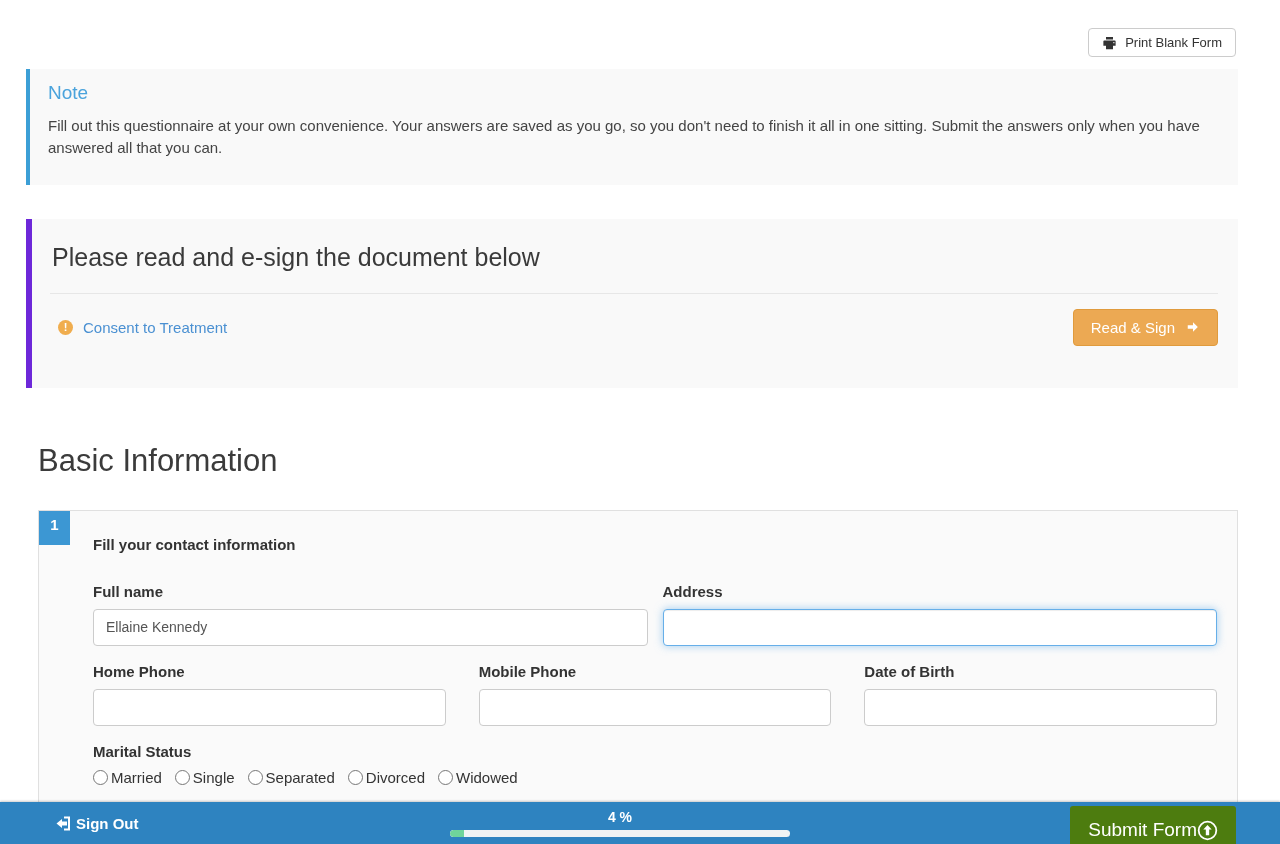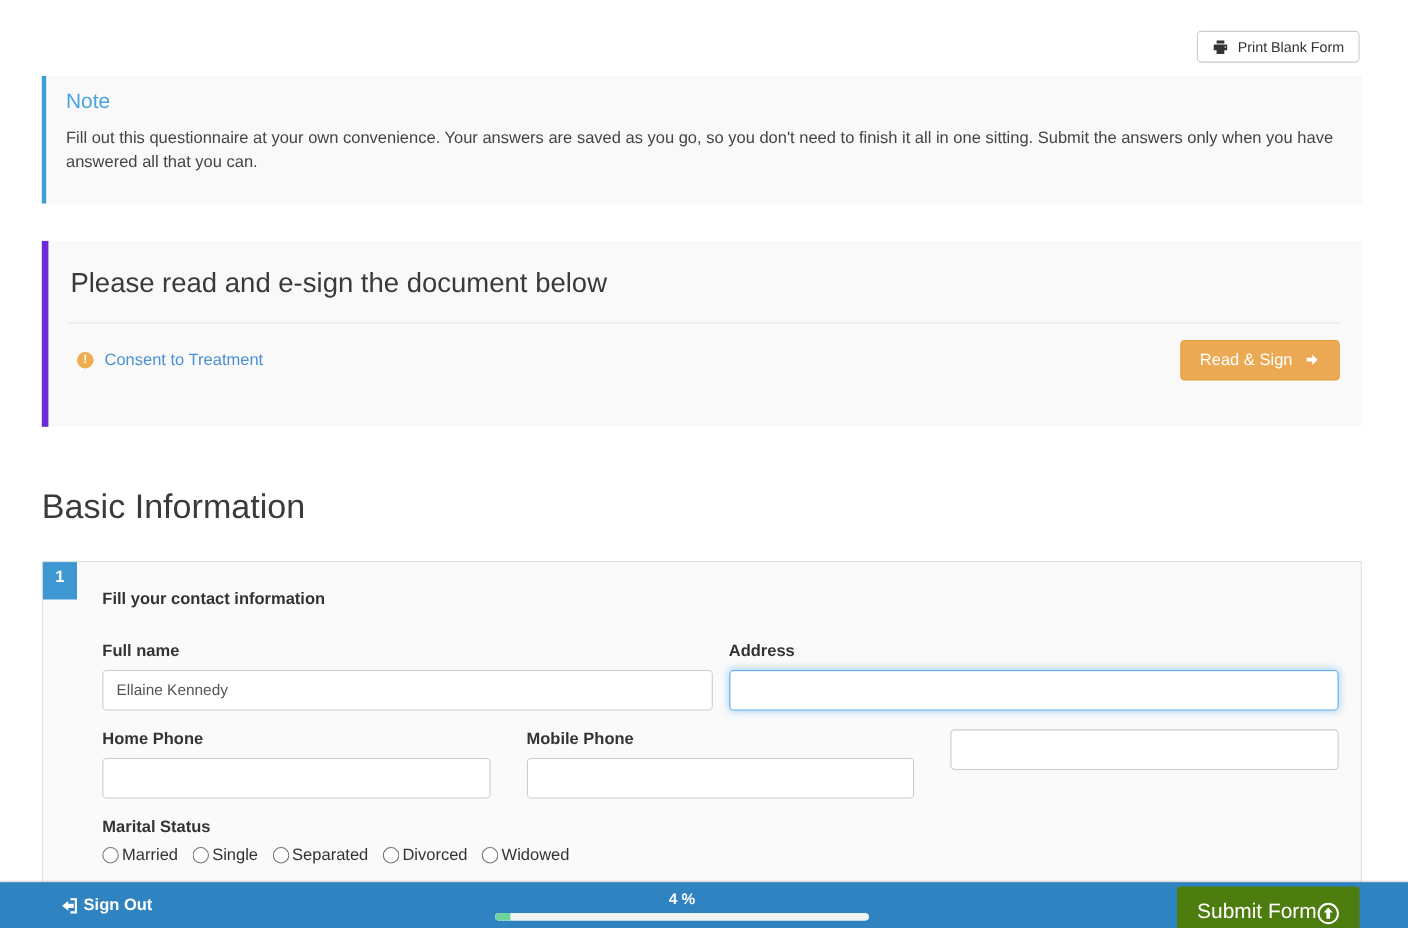--- a/index.html
+++ b/index.html
@@ -9,21 +9,21 @@
     background:#fff; color:#333;
     font-family:"Liberation Sans", sans-serif;
   }
   .print-row { display:flex; justify-content:flex-end; padding:28px 44px 0 0; }
   .print-btn {
     display:flex; align-items:center; gap:8px;
     background:#fff; border:1px solid #ccc; border-radius:4px;
     padding:6px 13px; font-size:13px; color:#333; cursor:pointer;
     font-family:"Liberation Sans", sans-serif;
   }
-  .panel { background:#f9f9f9; margin:0 42px 0 38px; }
+  .panel { background:#f9f9f9; margin:0 42px 0 26px; }
   .note-panel { border-left:4px solid #3c9fd6; padding:13px 22px 26px 18px; margin-top:12px; }
   .note-title { color:#4aa3dc; font-size:19px; font-weight:400; margin:0 0 11px 0; }
   .note-body { font-size:15px; line-height:1.45; color:#444; margin:0; }
   .esign-panel { border-left:6px solid #6d28d9; padding:24px 20px 42px 18px; margin-top:34px; }
   .esign-title { font-size:25px; font-weight:400; color:#3a3a3a; margin:0 0 0 2px; }
   .esign-divider { border:0; border-top:1px solid #e7e7e7; margin:21px 0 0 0; }
   .esign-row { display:flex; align-items:center; justify-content:space-between; padding-top:15px; }
   .doc-link-wrap { display:flex; align-items:center; gap:10px; padding-left:8px; }
   .warn-icon {
     width:15px; height:15px; border-radius:50%; background:#f0ad4e;
@@ -146,20 +146,21 @@
   <div class="row3">
     <div>
       <label class="field-label">Home Phone</label>
       <input class="text-input" type="text" value="" style="">
     </div>
     <div>
       <label class="field-label">Mobile Phone</label>
       <input class="text-input" type="text" value="" style="">
     </div>
     <div>
+      <label class="field-label">Date of Birth</label>
       <input class="text-input" type="text" value="" style="">
     </div>
   </div>
 
   <div>
     <label class="field-label">Marital Status</label>
     <div class="radio-row">
       <label class="radio-opt">
         <input type="radio" name="marital" style="">
         <span>Married</span>

